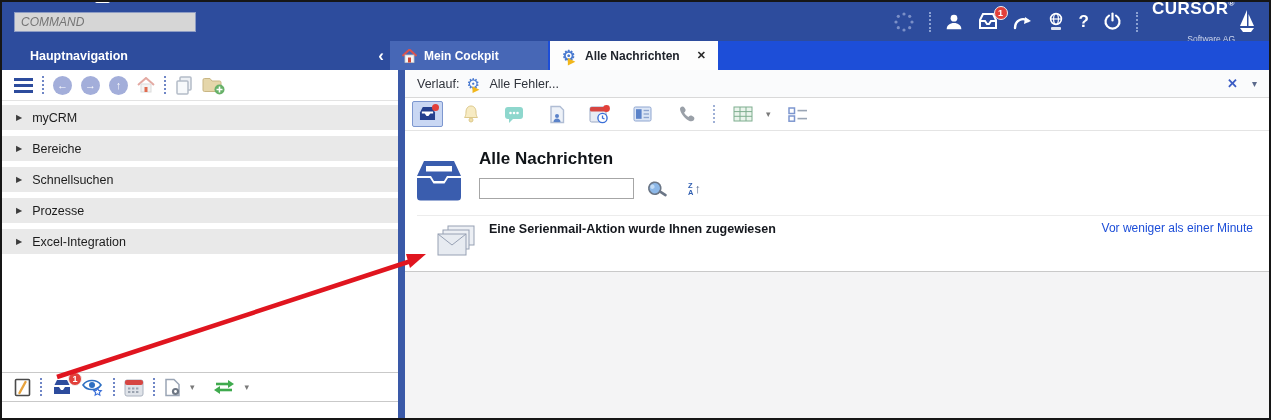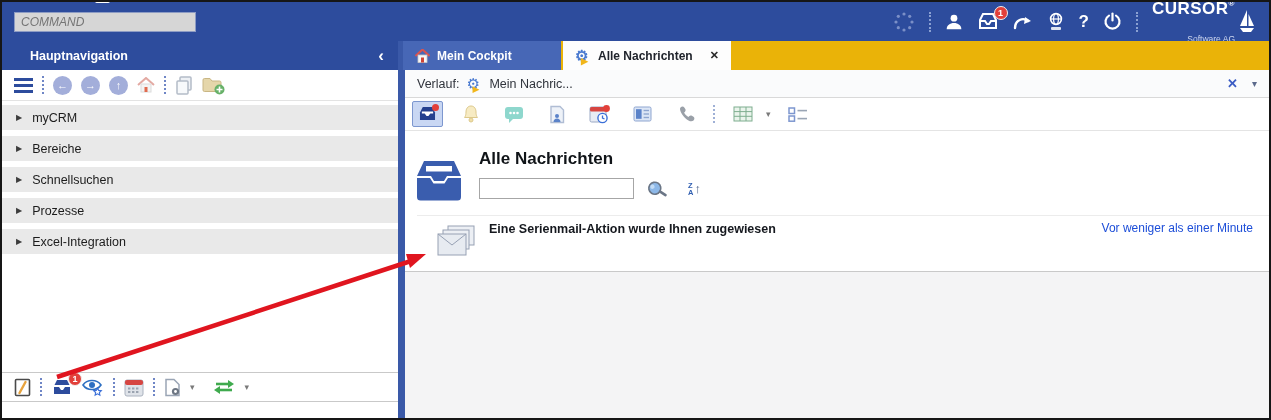--- a/index.html
+++ b/index.html
@@ -28,21 +28,21 @@
   .logo-sub { font-size:8.5px; color:#cdd6ee; margin-top:18px; }
 
   
   .row2-left { position:absolute; left:0; top:39px; width:396px; height:29px; background:#2d4c9d;
                display:flex; align-items:center; }
   .nav-title { color:#fff; font-size:12.5px; font-weight:bold; padding-left:28px; }
   .collapse { margin-left:auto; color:#fff; font-size:17px; font-weight:bold; padding-right:14px;
               line-height:1; cursor:pointer; }
   .vdivider { position:absolute; left:396px; top:39px; width:7px; bottom:0; background:#3a59a8; }
 
-  .tabsrow { position:absolute; left:401px; top:39px; right:0; height:29px; background:#eab308;
+  .tabsrow { position:absolute; left:388px; top:39px; right:0; height:29px; background:#1d4ed8;
              display:flex; }
   .tab { height:29px; display:flex; align-items:center; gap:7px; padding:0 12px; font-size:12px;
          font-weight:bold; cursor:pointer; }
   .tab.inactive { background:#4767b6; color:#fff; width:158px; }
   .tab.active { background:#fdfdfd; color:#20242c; width:168px; margin-left:2px; }
   .tab-close { margin-left:auto; color:#2a2a2a; font-size:11px; font-weight:bold; }
 
   
   .gear-wrap { position:relative; width:16px; height:16px; display:inline-block; }
   .gear-glyph { color:#4a7ad0; font-size:15px; line-height:16px; }
@@ -340,21 +340,21 @@
   </div>
 
   <div class="main">
 
     <div class="history-row">
       <span>Verlauf:</span>
       <span class="gear-wrap">
         <span class="gear-glyph">⚙</span>
         <span class="gear-arrow">▶</span>
       </span>
-      <span>Mein Nachric...</span>
+      <span>Alle Fehler...</span>
       <span class="hist-right">
         <span class="hist-clear">✕</span>
         <span class="caret-gray">▾</span>
       </span>
     </div>
 
     <div class="main-toolbar">
       <span class="mt-btn selected">
         <svg width="21" height="16" viewBox="0 0 22 17">
             <path d="M3 7 L6 1 H16 L19 7 V15 H3 Z" fill="#24408f"></path>

